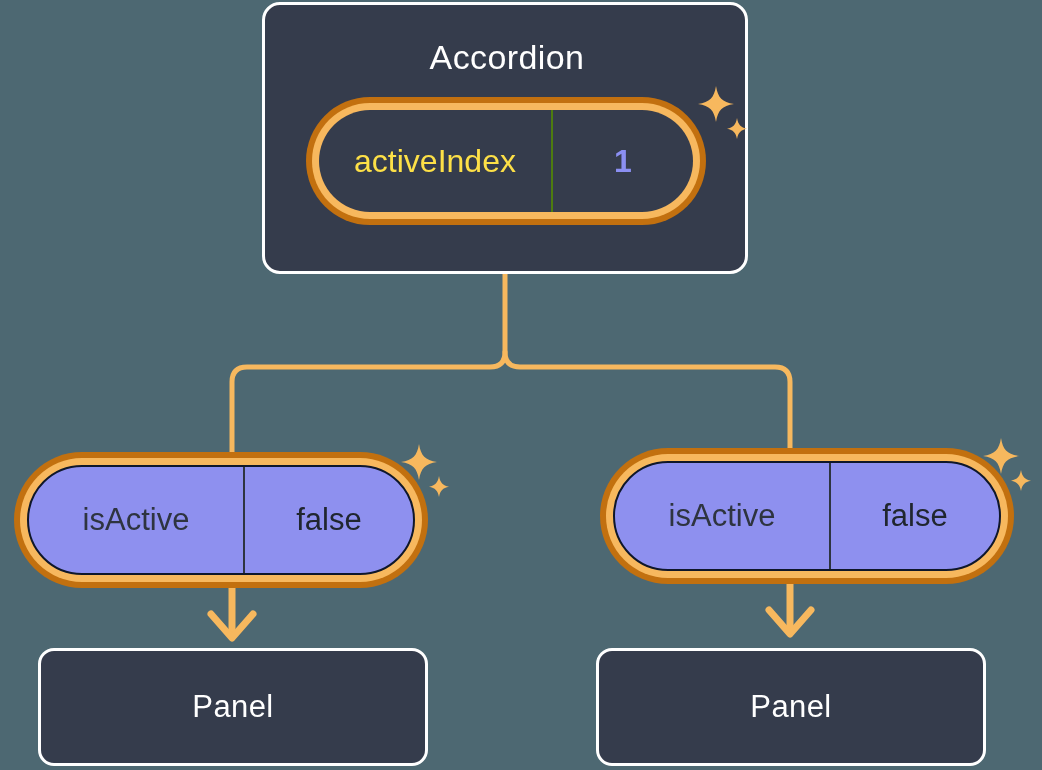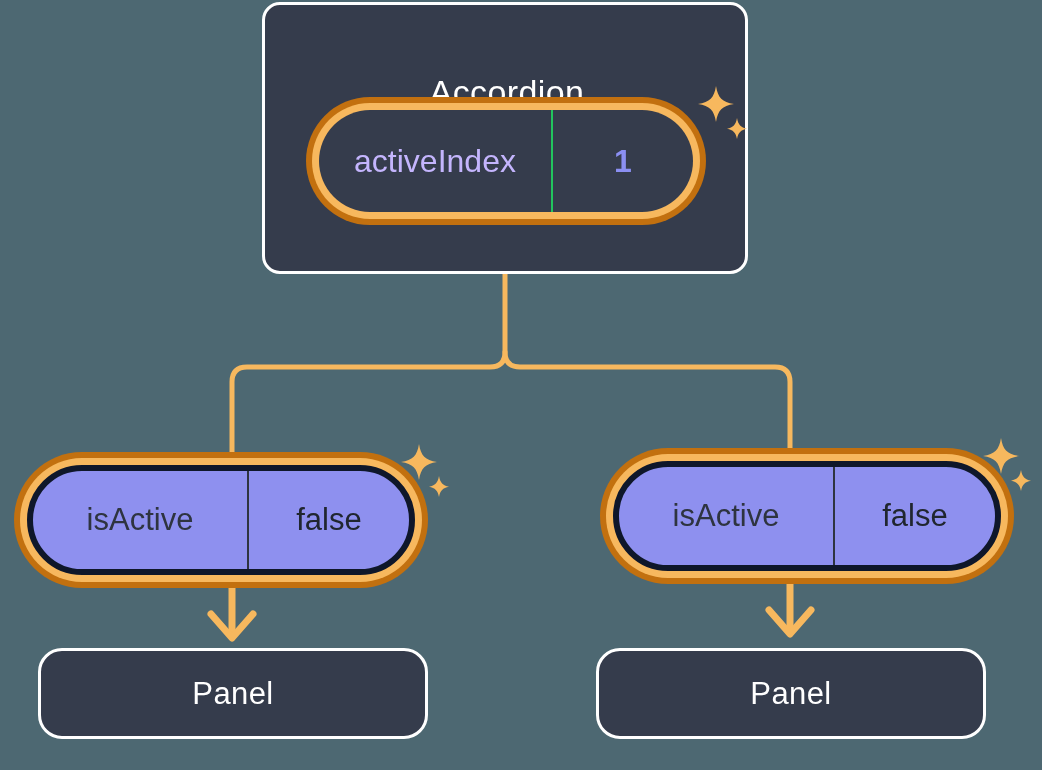--- a/index.html
+++ b/index.html
@@ -51,27 +51,26 @@
     left: 262px;
     top: 2px;
     width: 486px;
     height: 272px;
   }
   #accordion-card .card-title {
     position: absolute;
     left: 4px;
     right: 0;
     top: 33px;
-    margin-top: 35px;
   }
 
   .panel-card {
     width: 390px;
-    height: 91px;
-    border-radius: 24px;
+    height: 118px;
+    border-radius: 16px;
   }
   #panel-left  { left: 38px;  top: 648px; }
   #panel-right { left: 596px; top: 648px; }
   .panel-card .card-title {
     position: absolute;
     left: 0;
     right: 0;
     top: 50%;
     transform: translateY(-50%);
     font-size: 31px;
@@ -113,40 +112,40 @@
     left: 306px;
     top: 97px;
     width: 400px;
     height: 128px;
   }
   #pill-activeindex .pill-inner {
     background: #353c4c;
   }
   #pill-activeindex .pill-key {
     flex: 0 0 232px;
-    border-right: 2px solid #22c55e;
-    color: #c4b5fd;
+    border-right: 2px solid #4d7c0f;
+    color: #fde047;
     font-size: 32px;
   }
   #pill-activeindex .pill-val {
     flex: 1 1 auto;
     color: #8b8ff2;
     font-size: 32px;
     font-weight: 700;
   }
 
   
   .pill-purple {
     position: absolute;
     width: 414px;
     height: 136px;
   }
   .pill-purple .pill-inner {
     background: #8e90ef;
-    border: 6px solid #0f172a;
+    border: 2px solid #0f172a;
   }
   .pill-purple .pill-key {
     color: #2e3440;
     font-size: 31px;
   }
   .pill-purple .pill-val {
     color: #20262f;
     font-size: 31px;
     font-weight: 400;
     border-left: 2px solid #2e3440;

